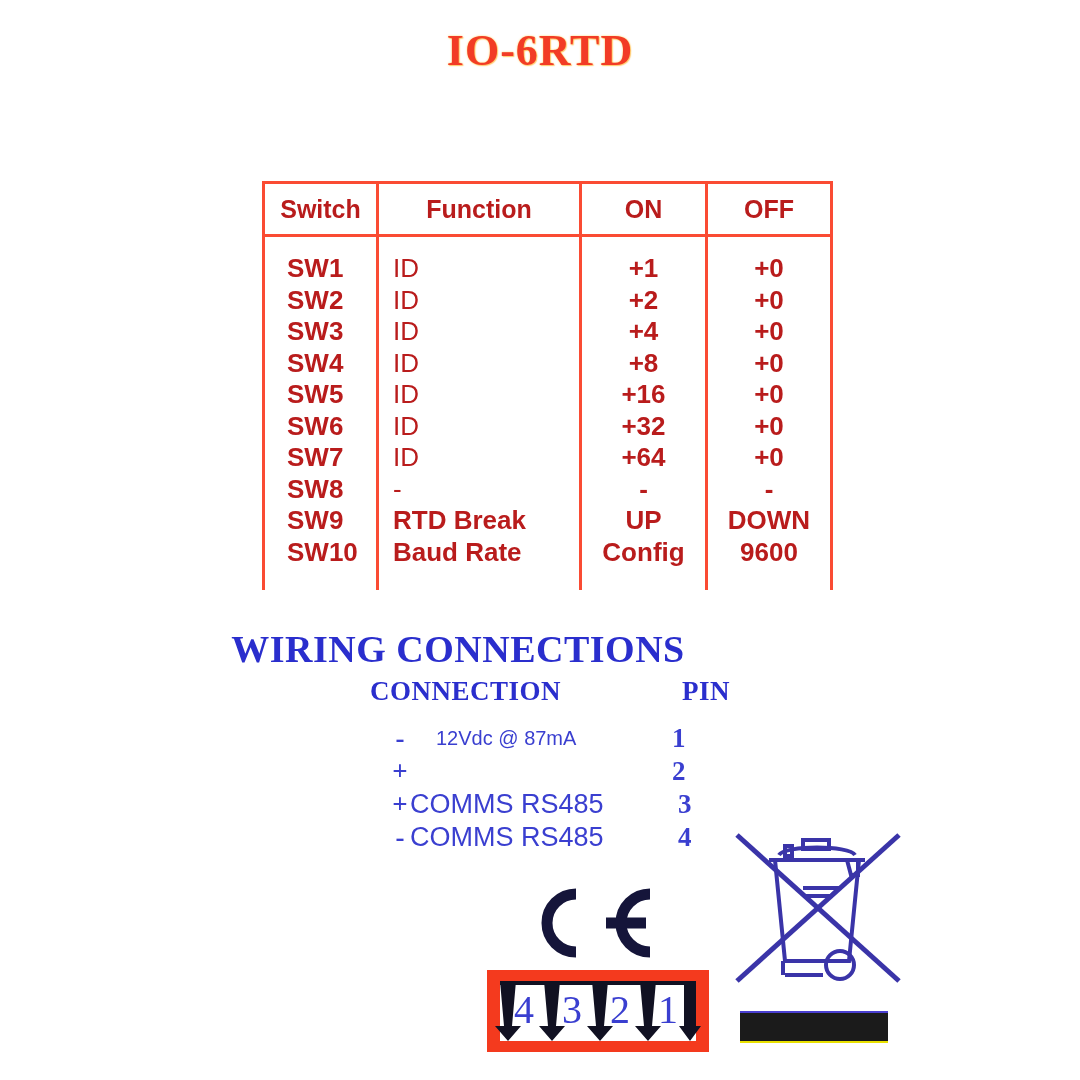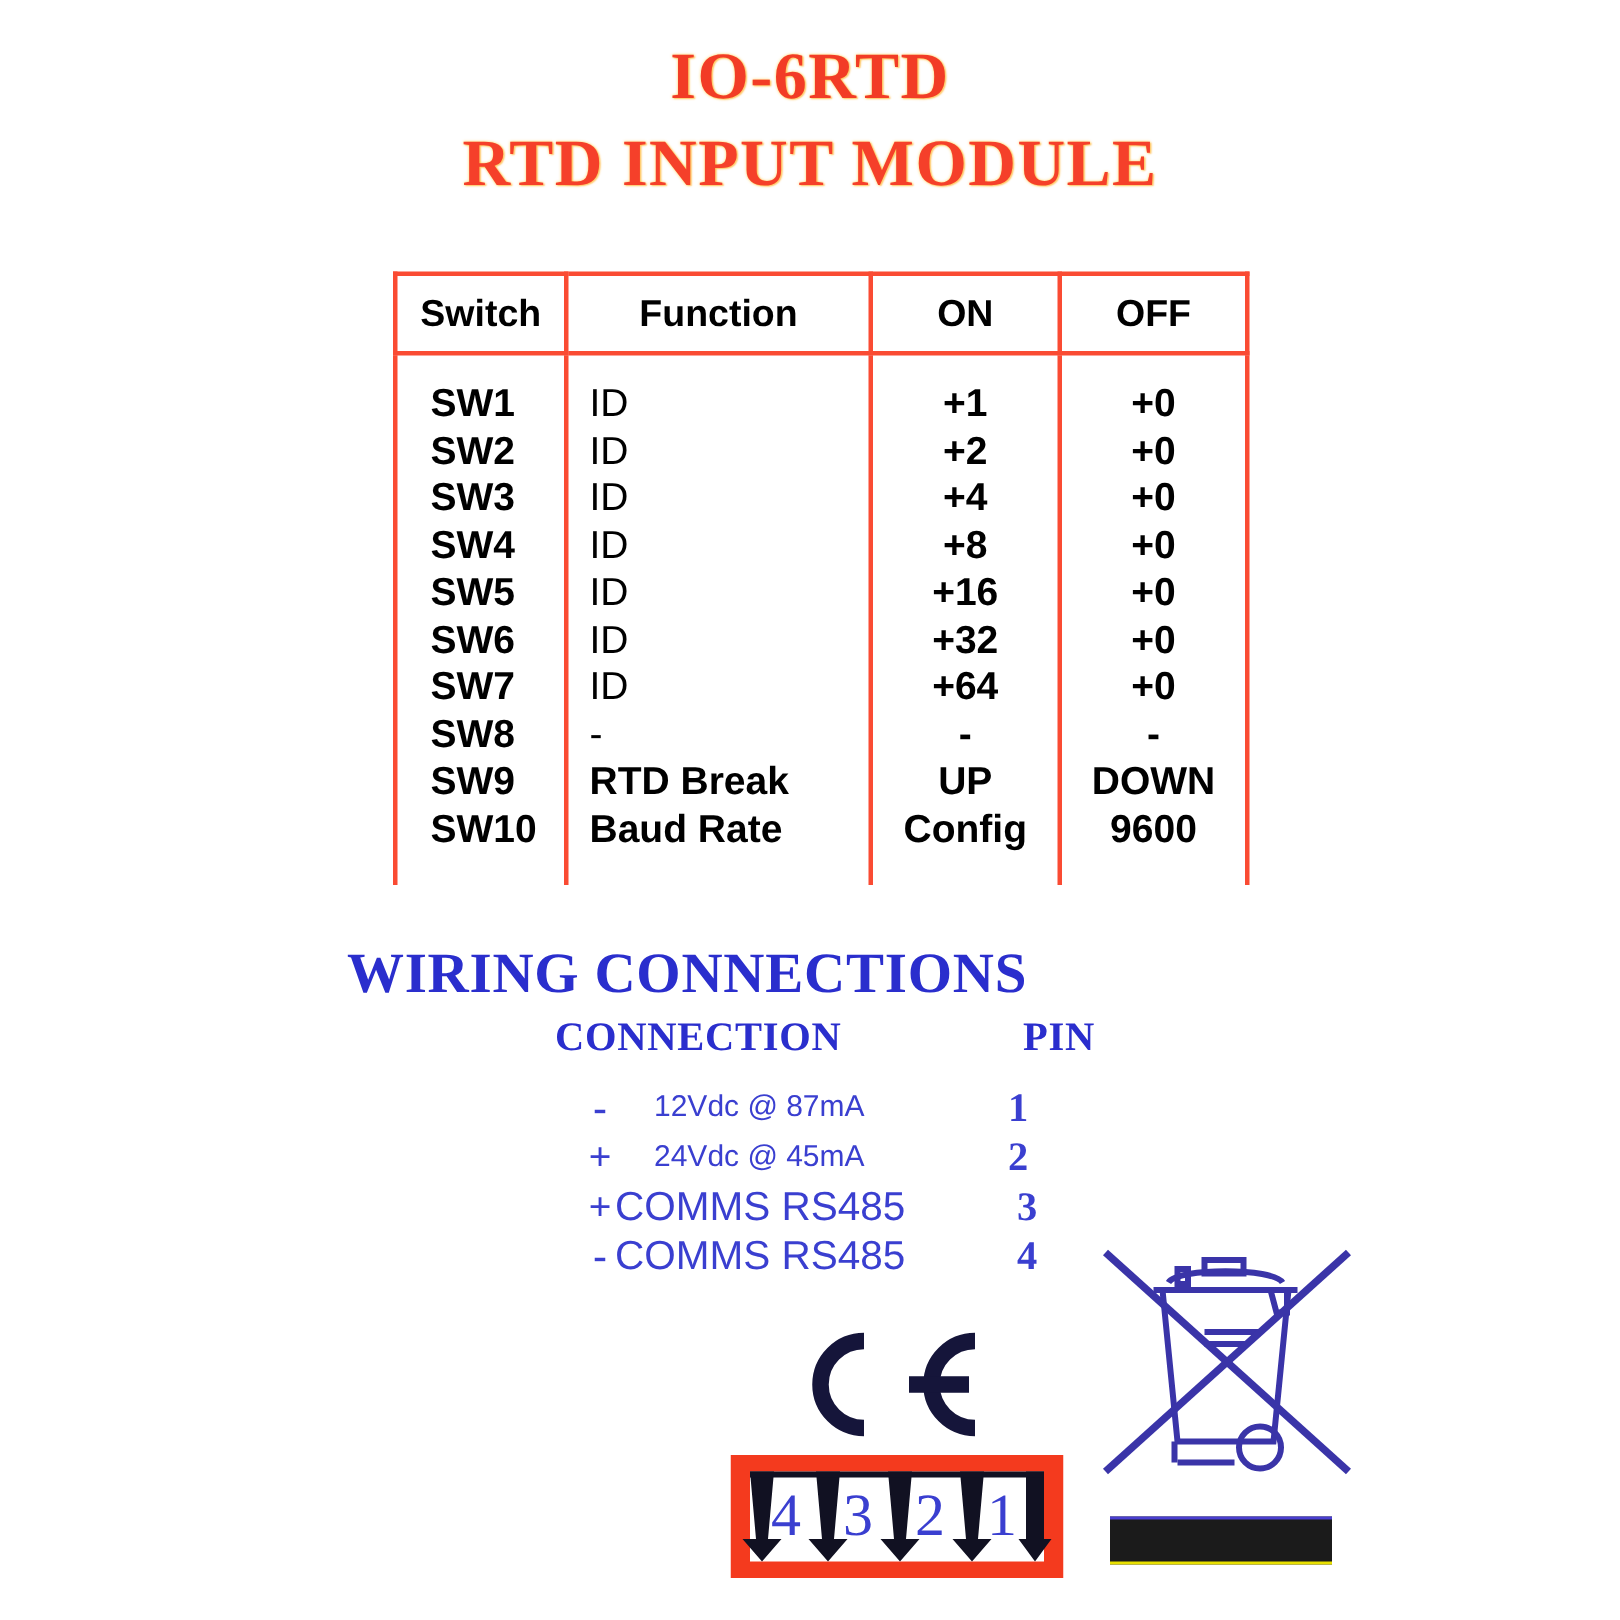--- a/index.html
+++ b/index.html
@@ -51,21 +51,21 @@
     left: 262px;
     top: 181px;
     width: 556px;
     border-collapse: collapse;
     table-layout: fixed;
   }
   .sw-table td, .sw-table th {
     border: 3px solid #fa4b33;
     padding: 0;
     font-family: "Liberation Sans", sans-serif;
-    color: #000000;
+    color: #b91c1c;
   }
   .sw-table th {
     height: 50px;
     font-size: 25px;
     font-weight: bold;
     text-align: center;
     vertical-align: middle;
   }
   .col-sw   { width: 111px; }
   .col-fn   { width: 200px; }
@@ -210,21 +210,20 @@
     border-bottom: 2px solid #e8e000;
   }
 </style>
 </head>
 <body>
 
 <div id="page">
 
   <div class="title-block">
     <div class="title-line1">IO-6RTD</div>
-    <div class="title-line2">RTD INPUT MODULE</div>
   </div>
 
   <table class="sw-table">
     <thead>
       <tr>
         <th class="col-sw">Switch</th>
         <th class="col-fn">Function</th>
         <th class="col-on">ON</th>
         <th class="col-off">OFF</th>
       </tr>
@@ -298,21 +297,20 @@
   </div>
 
   <div class="conn-list">
     <div class="conn-row">
       <span class="conn-sign">-</span>
       <span class="conn-text-serif">12Vdc @ 87mA</span>
       <span class="conn-pin">1</span>
     </div>
     <div class="conn-row">
       <span class="conn-sign">+</span>
-      <span class="conn-text-serif">24Vdc @ 45mA</span>
       <span class="conn-pin">2</span>
     </div>
     <div class="conn-row">
       <span class="conn-sign">+</span>
       <span class="conn-text-sans">COMMS RS485</span>
       <span class="conn-pin indent">3</span>
     </div>
     <div class="conn-row">
       <span class="conn-sign">-</span>
       <span class="conn-text-sans">COMMS RS485</span>

